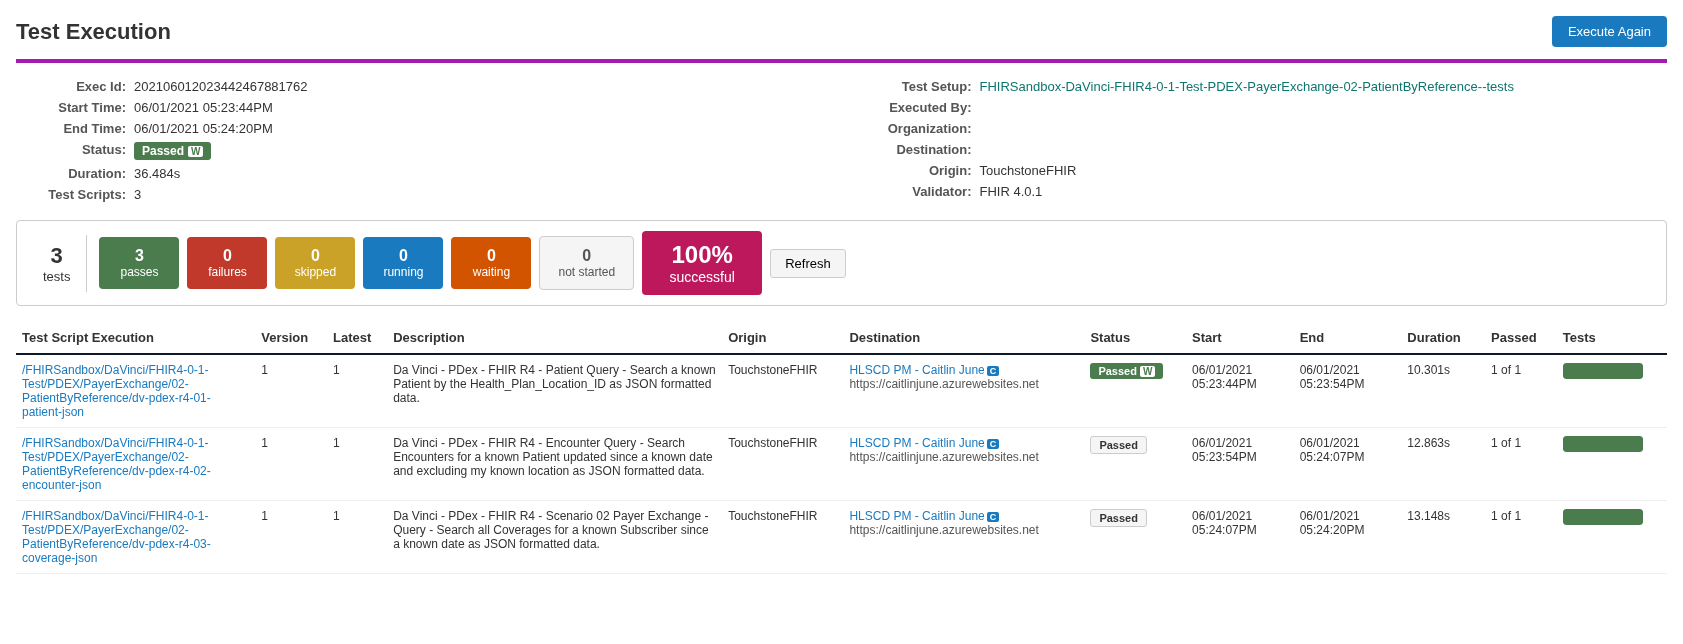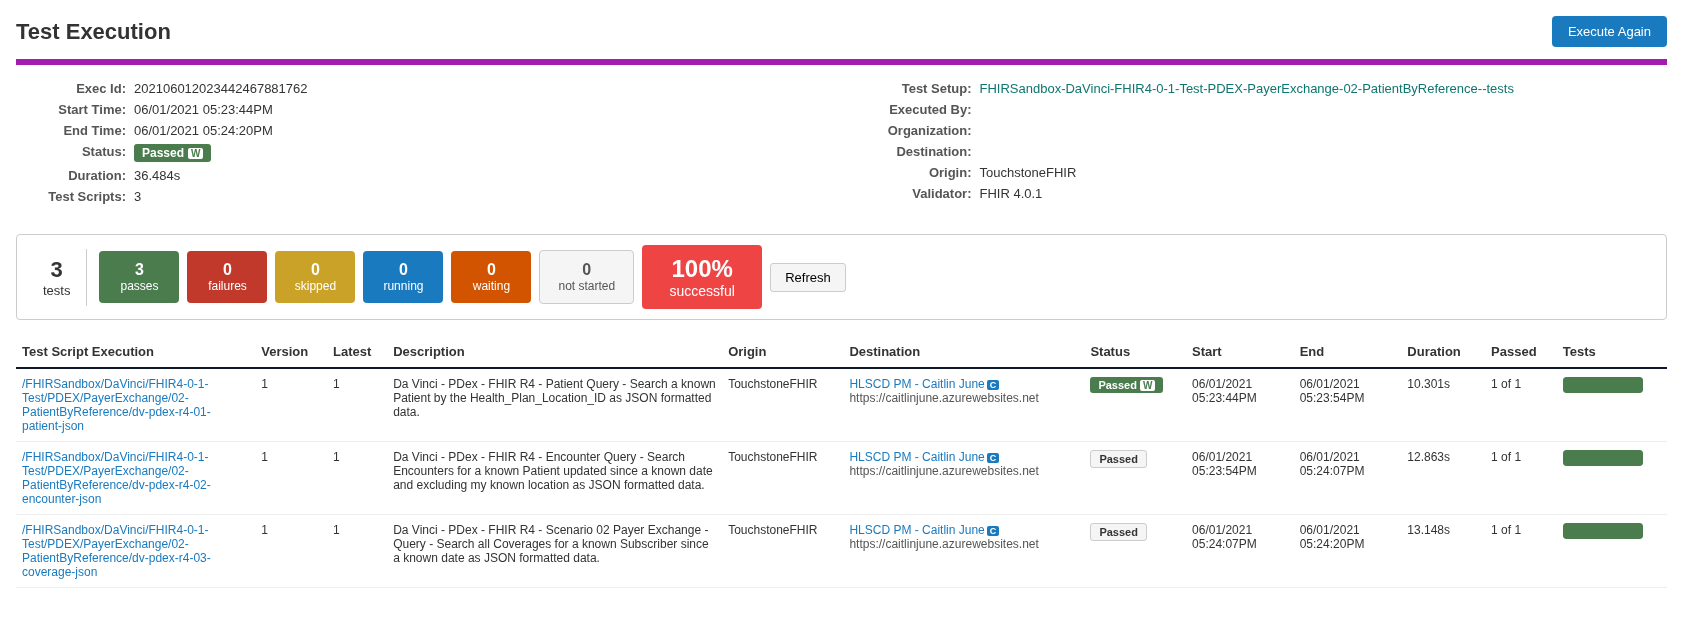--- a/index.html
+++ b/index.html
@@ -1,40 +1,40 @@
 <!DOCTYPE html>
 <html><head>
   <meta charset="utf-8">
   <style>
     * { box-sizing: border-box; margin: 0; padding: 0; }
     body { font-family: Arial, sans-serif; font-size: 13px; background: #fff; color: #333; }
     .page { padding: 16px; }
-    .page-header { display: flex; justify-content: space-between; align-items: center; margin-bottom: 16px; border-bottom: 6px solid #a21caf; padding-bottom: 12px; }
+    .page-header { display: flex; justify-content: space-between; align-items: center; margin-bottom: 16px; border-bottom: 4px solid #a21caf; padding-bottom: 12px; }
     .page-title { font-size: 22px; font-weight: bold; }
     .execute-btn { background: #1a7abf; color: #fff; border: none; padding: 8px 16px; font-size: 13px; cursor: pointer; border-radius: 4px; }
-    .meta-section { display: flex; gap: 40px; margin-bottom: 24px; }
+    .meta-section { display: flex; gap: 40px; margin-bottom: 12px; }
     .meta-left, .meta-right { flex: 1; }
     .meta-row { display: flex; margin-bottom: 6px; }
     .meta-label { font-weight: bold; text-align: right; min-width: 110px; margin-right: 8px; color: #555; }
     .meta-value { color: #333; }
     .meta-link { color: #0f766e; text-decoration: none; }
     .status-badge-passed { background: #4a7c4e; color: #fff; padding: 2px 8px; border-radius: 3px; font-size: 12px; font-weight: bold; display: inline-flex; align-items: center; gap: 4px; }
     .badge-w { background: #fff; color: #4a7c4e; font-size: 10px; padding: 0 3px; border-radius: 2px; font-weight: bold; }
     .summary-bar { display: flex; align-items: center; gap: 8px; margin-bottom: 16px; border: 1px solid #ccc; padding: 10px; border-radius: 4px; }
     .summary-tests { text-align: center; padding: 8px 16px; font-size: 18px; font-weight: bold; border-right: 1px solid #ccc; margin-right: 4px; }
     .summary-tests .label { font-size: 13px; font-weight: normal; }
     .stat-box { padding: 10px 18px; border-radius: 4px; text-align: center; color: #fff; font-size: 16px; font-weight: bold; min-width: 80px; }
     .stat-box .label { font-size: 12px; font-weight: normal; display: block; }
     .stat-passes { background: #4a7c4e; }
     .stat-failures { background: #c0392b; }
     .stat-skipped { background: #c9a227; }
     .stat-running { background: #1a7abf; }
     .stat-waiting { background: #d35400; }
     .stat-not-started { background: #f5f5f5; color: #555; border: 1px solid #ccc; }
-    .success-box { background: #ef4444; color: #fff; padding: 10px 20px; border-radius: 4px; text-align: center; min-width: 120px; }
+    .success-box { background: #be185d; color: #fff; padding: 10px 20px; border-radius: 4px; text-align: center; min-width: 120px; }
     .success-box .percent { font-size: 24px; font-weight: bold; }
     .success-box .label { font-size: 14px; }
     .refresh-btn { background: #f5f5f5; border: 1px solid #ccc; padding: 6px 14px; cursor: pointer; border-radius: 3px; font-size: 13px; }
     .table-section { width: 100%; border-collapse: collapse; margin-top: 8px; }
     .table-section th { text-align: left; padding: 8px 6px; border-bottom: 2px solid #0f172a; font-weight: bold; font-size: 13px; white-space: nowrap; }
     .table-section td { padding: 8px 6px; border-bottom: 1px solid #eee; vertical-align: top; font-size: 12px; }
     .cell-link { color: #1a7abf; text-decoration: none; font-size: 12px; text-align: center; }
     .dest-link { color: #1a7abf; text-decoration: none; }
     .badge-passed-w { background: #4a7c4e; color: #fff; padding: 2px 8px; border-radius: 3px; font-size: 11px; font-weight: bold; display: inline-flex; align-items: center; gap: 3px; white-space: nowrap; }
     .badge-passed { background: #f5f5f5; color: #333; border: 1px solid #ccc; padding: 2px 8px; border-radius: 3px; font-size: 11px; font-weight: bold; display: inline-block; white-space: nowrap; }

